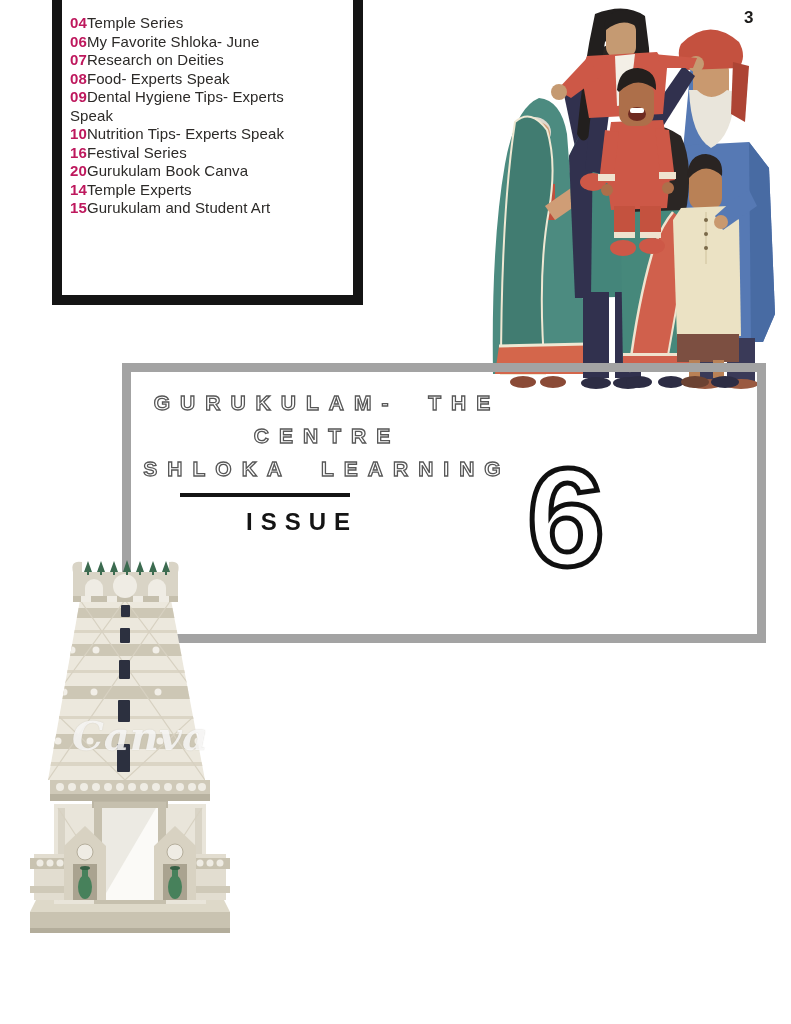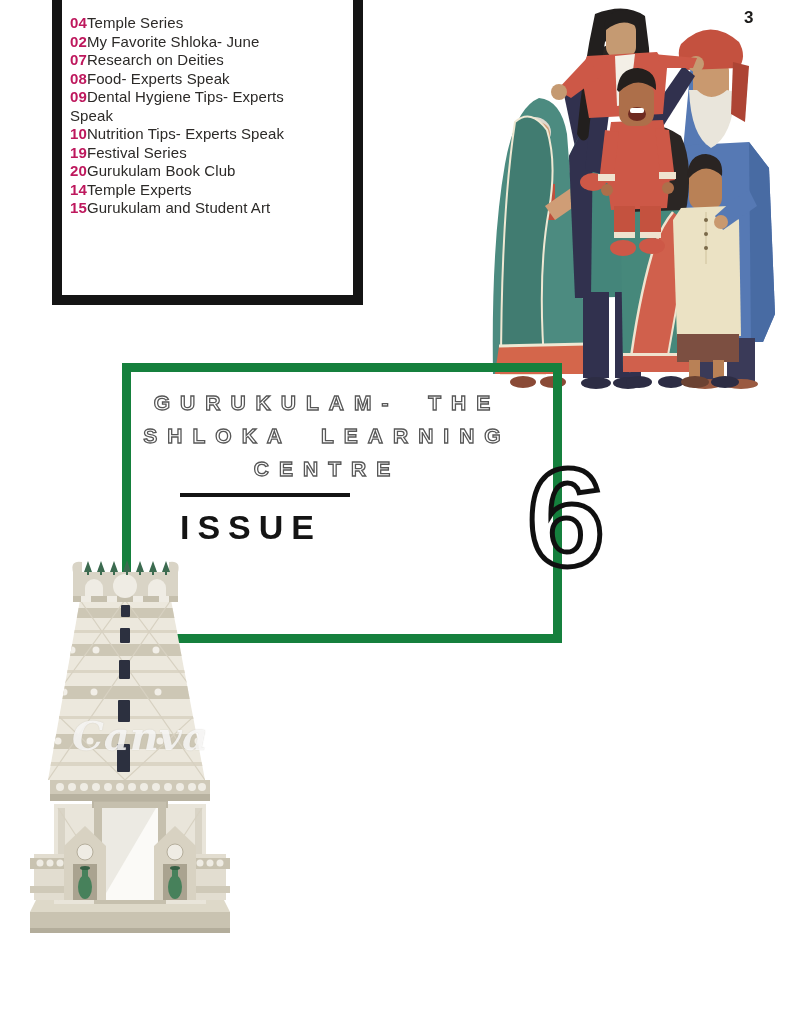--- a/index.html
+++ b/index.html
@@ -19,40 +19,40 @@
     padding:26px 0 0 8px;z-index:2;
   }
   .toc-list{width:242px;}
   .toc-row{
     font-size:15px;line-height:18.5px;color:#2c2a28;letter-spacing:.1px;
   }
   .toc-num{font-weight:700;color:#be185d;}
   .toc-title{font-weight:400;color:#2c2a28;}
   
   .issue-box{
-    position:absolute;left:122px;top:363px;width:440px;height:280px;
-    box-sizing:border-box;border:9px solid #15803d;background:transparent;
+    position:absolute;left:122px;top:363px;width:644px;height:280px;
+    box-sizing:border-box;border:9px solid #a3a3a3;background:transparent;
     z-index:2;
   }
   .mast-title{
     position:absolute;left:0;top:14px;width:392px;text-align:center;
     font-size:21px;font-weight:700;line-height:33px;letter-spacing:10px;
     word-spacing:14px;white-space:nowrap;
   }
   .outline{color:#6a6a6a;}
   @supports (-webkit-text-stroke:1px #000){
     .outline{color:#ffffff;-webkit-text-stroke:1.3px #575757;}
   }
   .mast-divider{
     position:absolute;left:49px;top:121px;width:170px;height:4px;
     background:#141414;
   }
   .mast-issue{
-    position:absolute;left:49px;top:136px;width:178px;text-align:left;
-    font-size:34px;font-weight:700;letter-spacing:8px;color:#141414;
+    position:absolute;left:49px;top:136px;width:178px;text-align:right;
+    font-size:24px;font-weight:700;letter-spacing:8px;color:#141414;
     white-space:nowrap;
   }
   .big-six{
     position:absolute;left:396px;top:76px;font-size:140px;line-height:1;
     font-weight:700;color:#3a3a3a;
   }
   @supports (-webkit-text-stroke:1px #000){
     .big-six{color:transparent;-webkit-text-stroke:5px #101010;}
   }
   
@@ -192,46 +192,46 @@
       </g>
     </svg>
   </div>
 
   <div class="page-number">3</div>
 
   <div class="toc-box">
     <div class="toc-list">
   <div class="toc-row"><span class="toc-num">04</span><span class="toc-title">Temple Series</span></div>
 
-  <div class="toc-row"><span class="toc-num">02</span><span class="toc-title">My Favorite Shloka- June</span></div>
+  <div class="toc-row"><span class="toc-num">06</span><span class="toc-title">My Favorite Shloka- June</span></div>
 
   <div class="toc-row"><span class="toc-num">07</span><span class="toc-title">Research on Deities</span></div>
 
   <div class="toc-row"><span class="toc-num">08</span><span class="toc-title">Food- Experts Speak</span></div>
 
   <div class="toc-row"><span class="toc-num">09</span><span class="toc-title">Dental Hygiene Tips- Experts Speak</span></div>
 
   <div class="toc-row"><span class="toc-num">10</span><span class="toc-title">Nutrition Tips- Experts Speak</span></div>
 
-  <div class="toc-row"><span class="toc-num">19</span><span class="toc-title">Festival Series</span></div>
-
-
-  <div class="toc-row"><span class="toc-num">20</span><span class="toc-title">Gurukulam Book Club</span></div>
+  <div class="toc-row"><span class="toc-num">16</span><span class="toc-title">Festival Series</span></div>
+
+
+  <div class="toc-row"><span class="toc-num">20</span><span class="toc-title">Gurukulam Book Canva</span></div>
 
   <div class="toc-row"><span class="toc-num">14</span><span class="toc-title">Temple Experts</span></div>
 
   <div class="toc-row"><span class="toc-num">15</span><span class="toc-title">Gurukulam and Student Art</span></div>
 </div>
   </div>
 
   <div class="issue-box">
     <div class="mast-title">
       <div class="outline">GURUKULAM- THE</div>
+      <div class="outline">CENTRE</div>
       <div class="outline">SHLOKA LEARNING</div>
-      <div class="outline">CENTRE</div>
     </div>
     <div class="mast-divider"></div>
     <div class="mast-issue">ISSUE</div>
     <div class="big-six">6</div>
   </div>
 
   <div class="temple-illustration">
     <svg width="205" height="400" viewBox="0 0 205 400" xmlns="http://www.w3.org/2000/svg">
       <defs>
         <clipPath id="towerClip">

